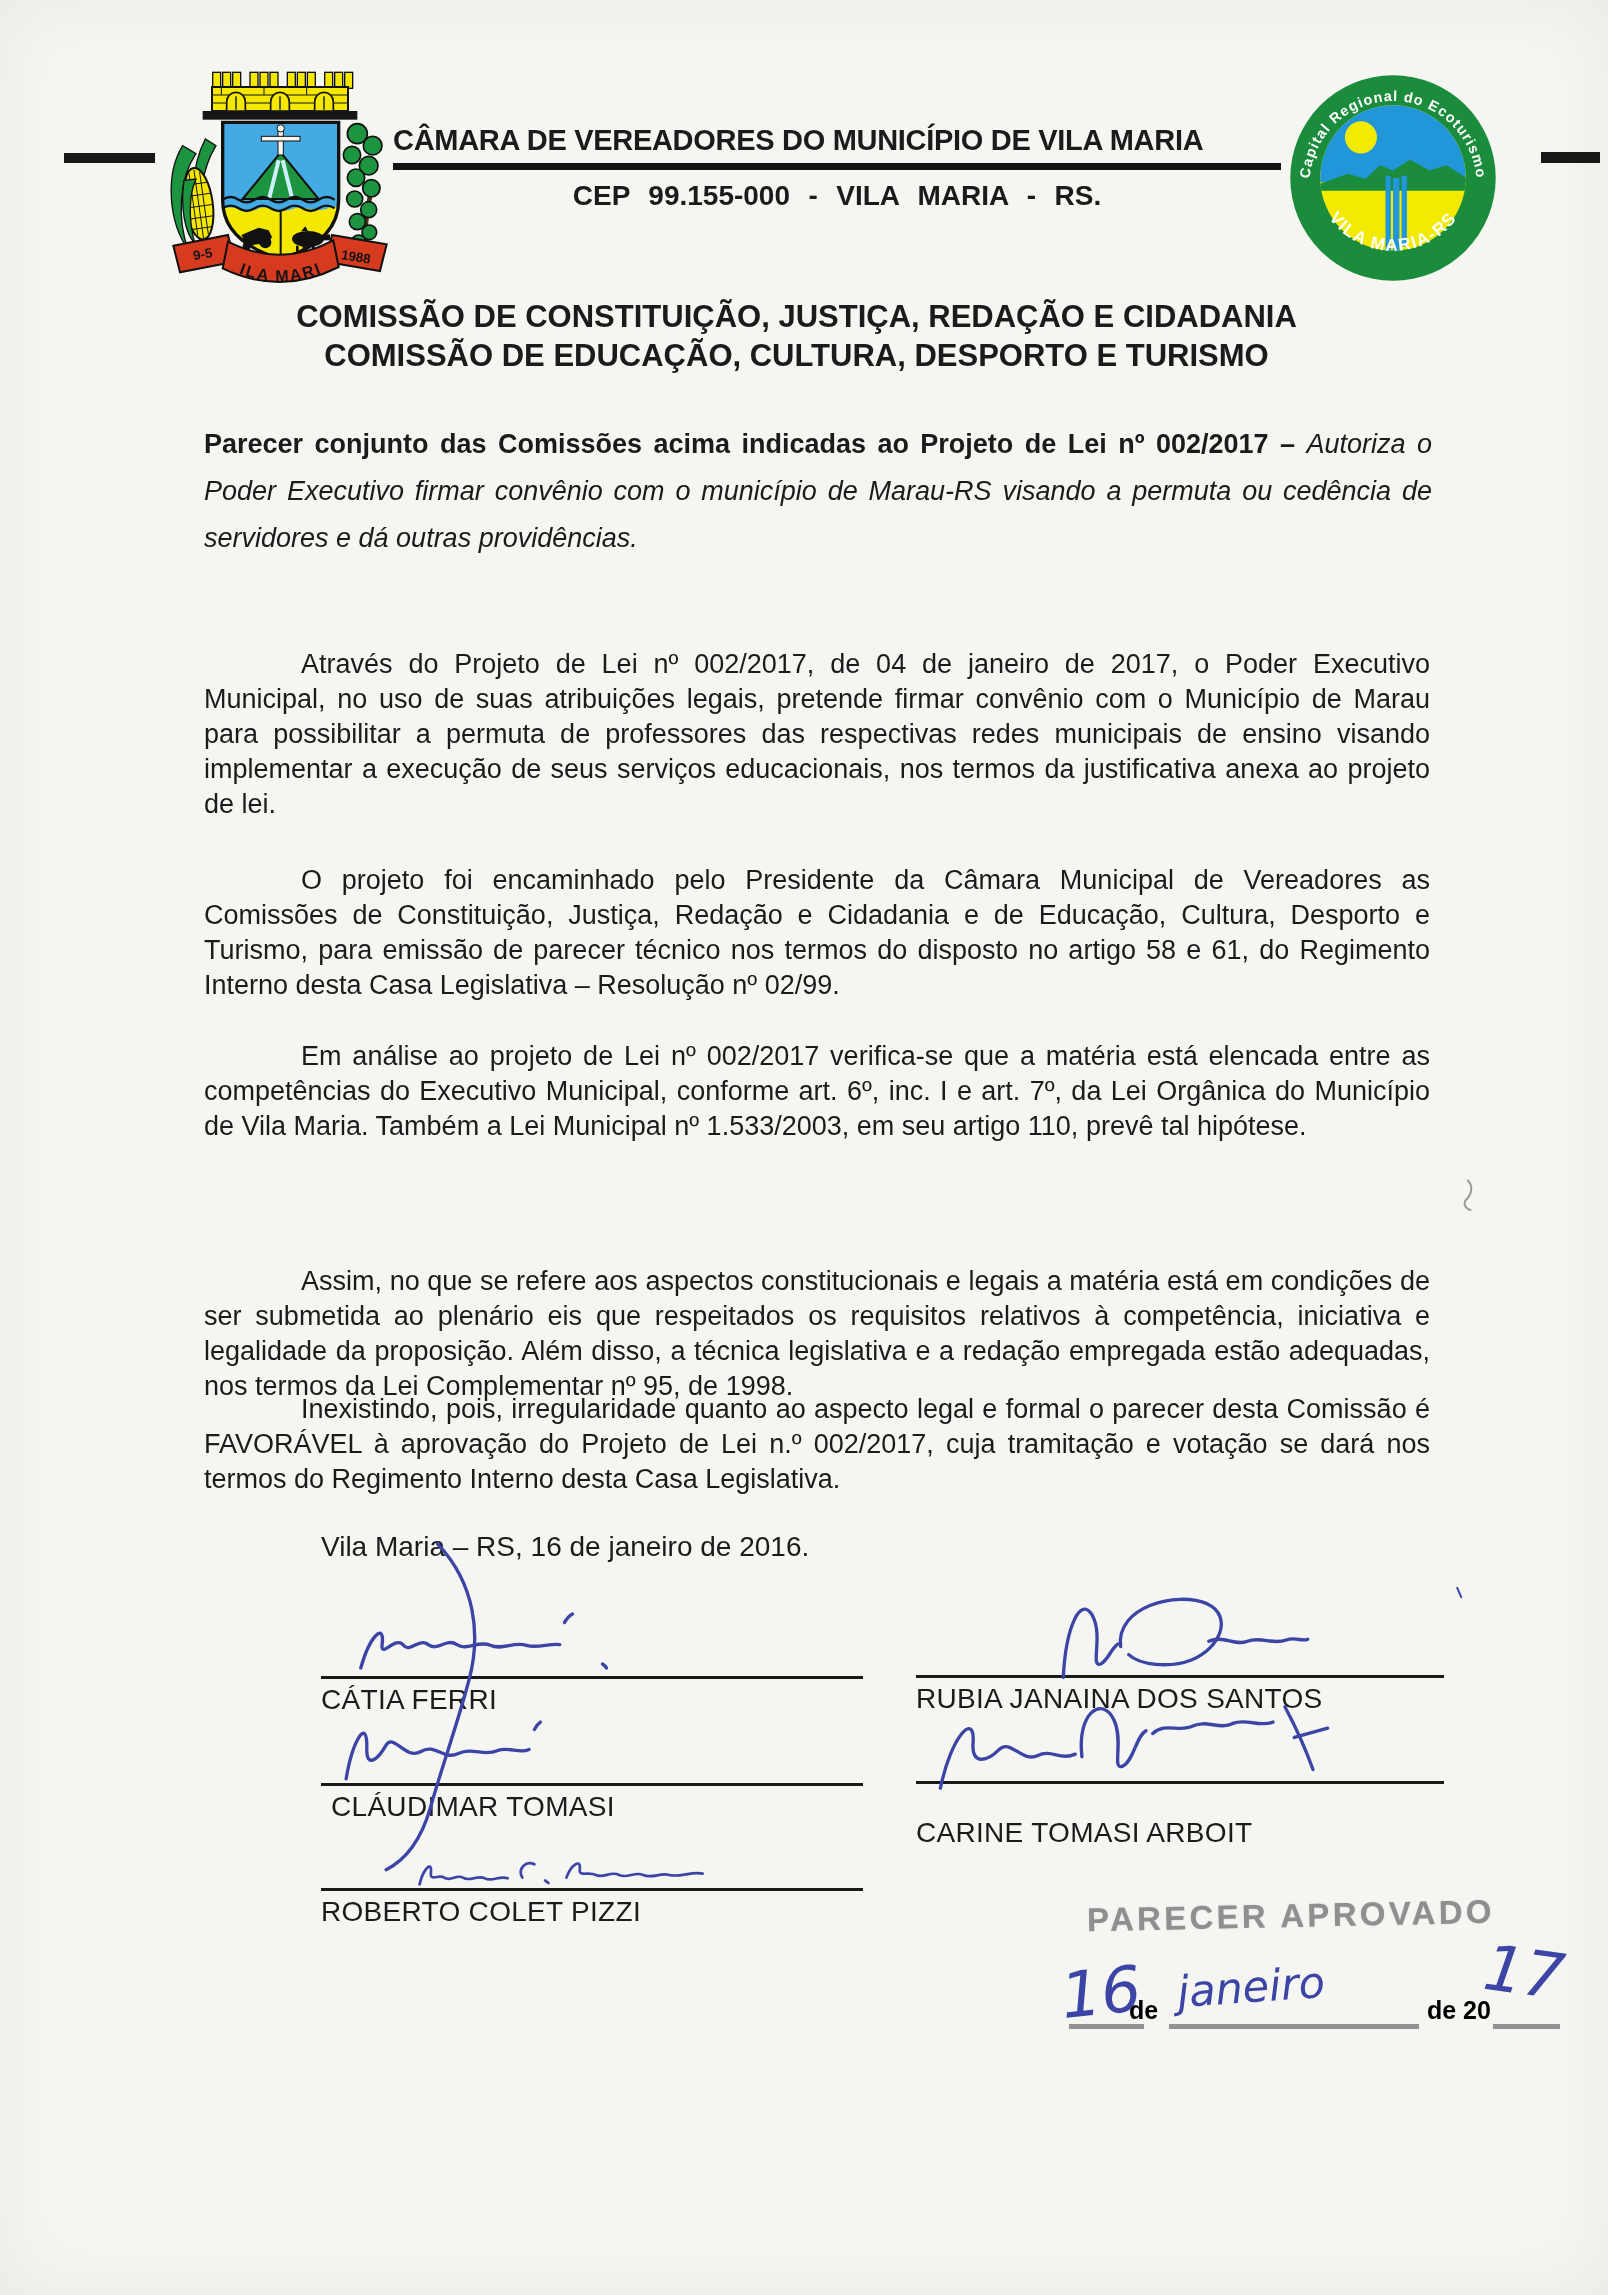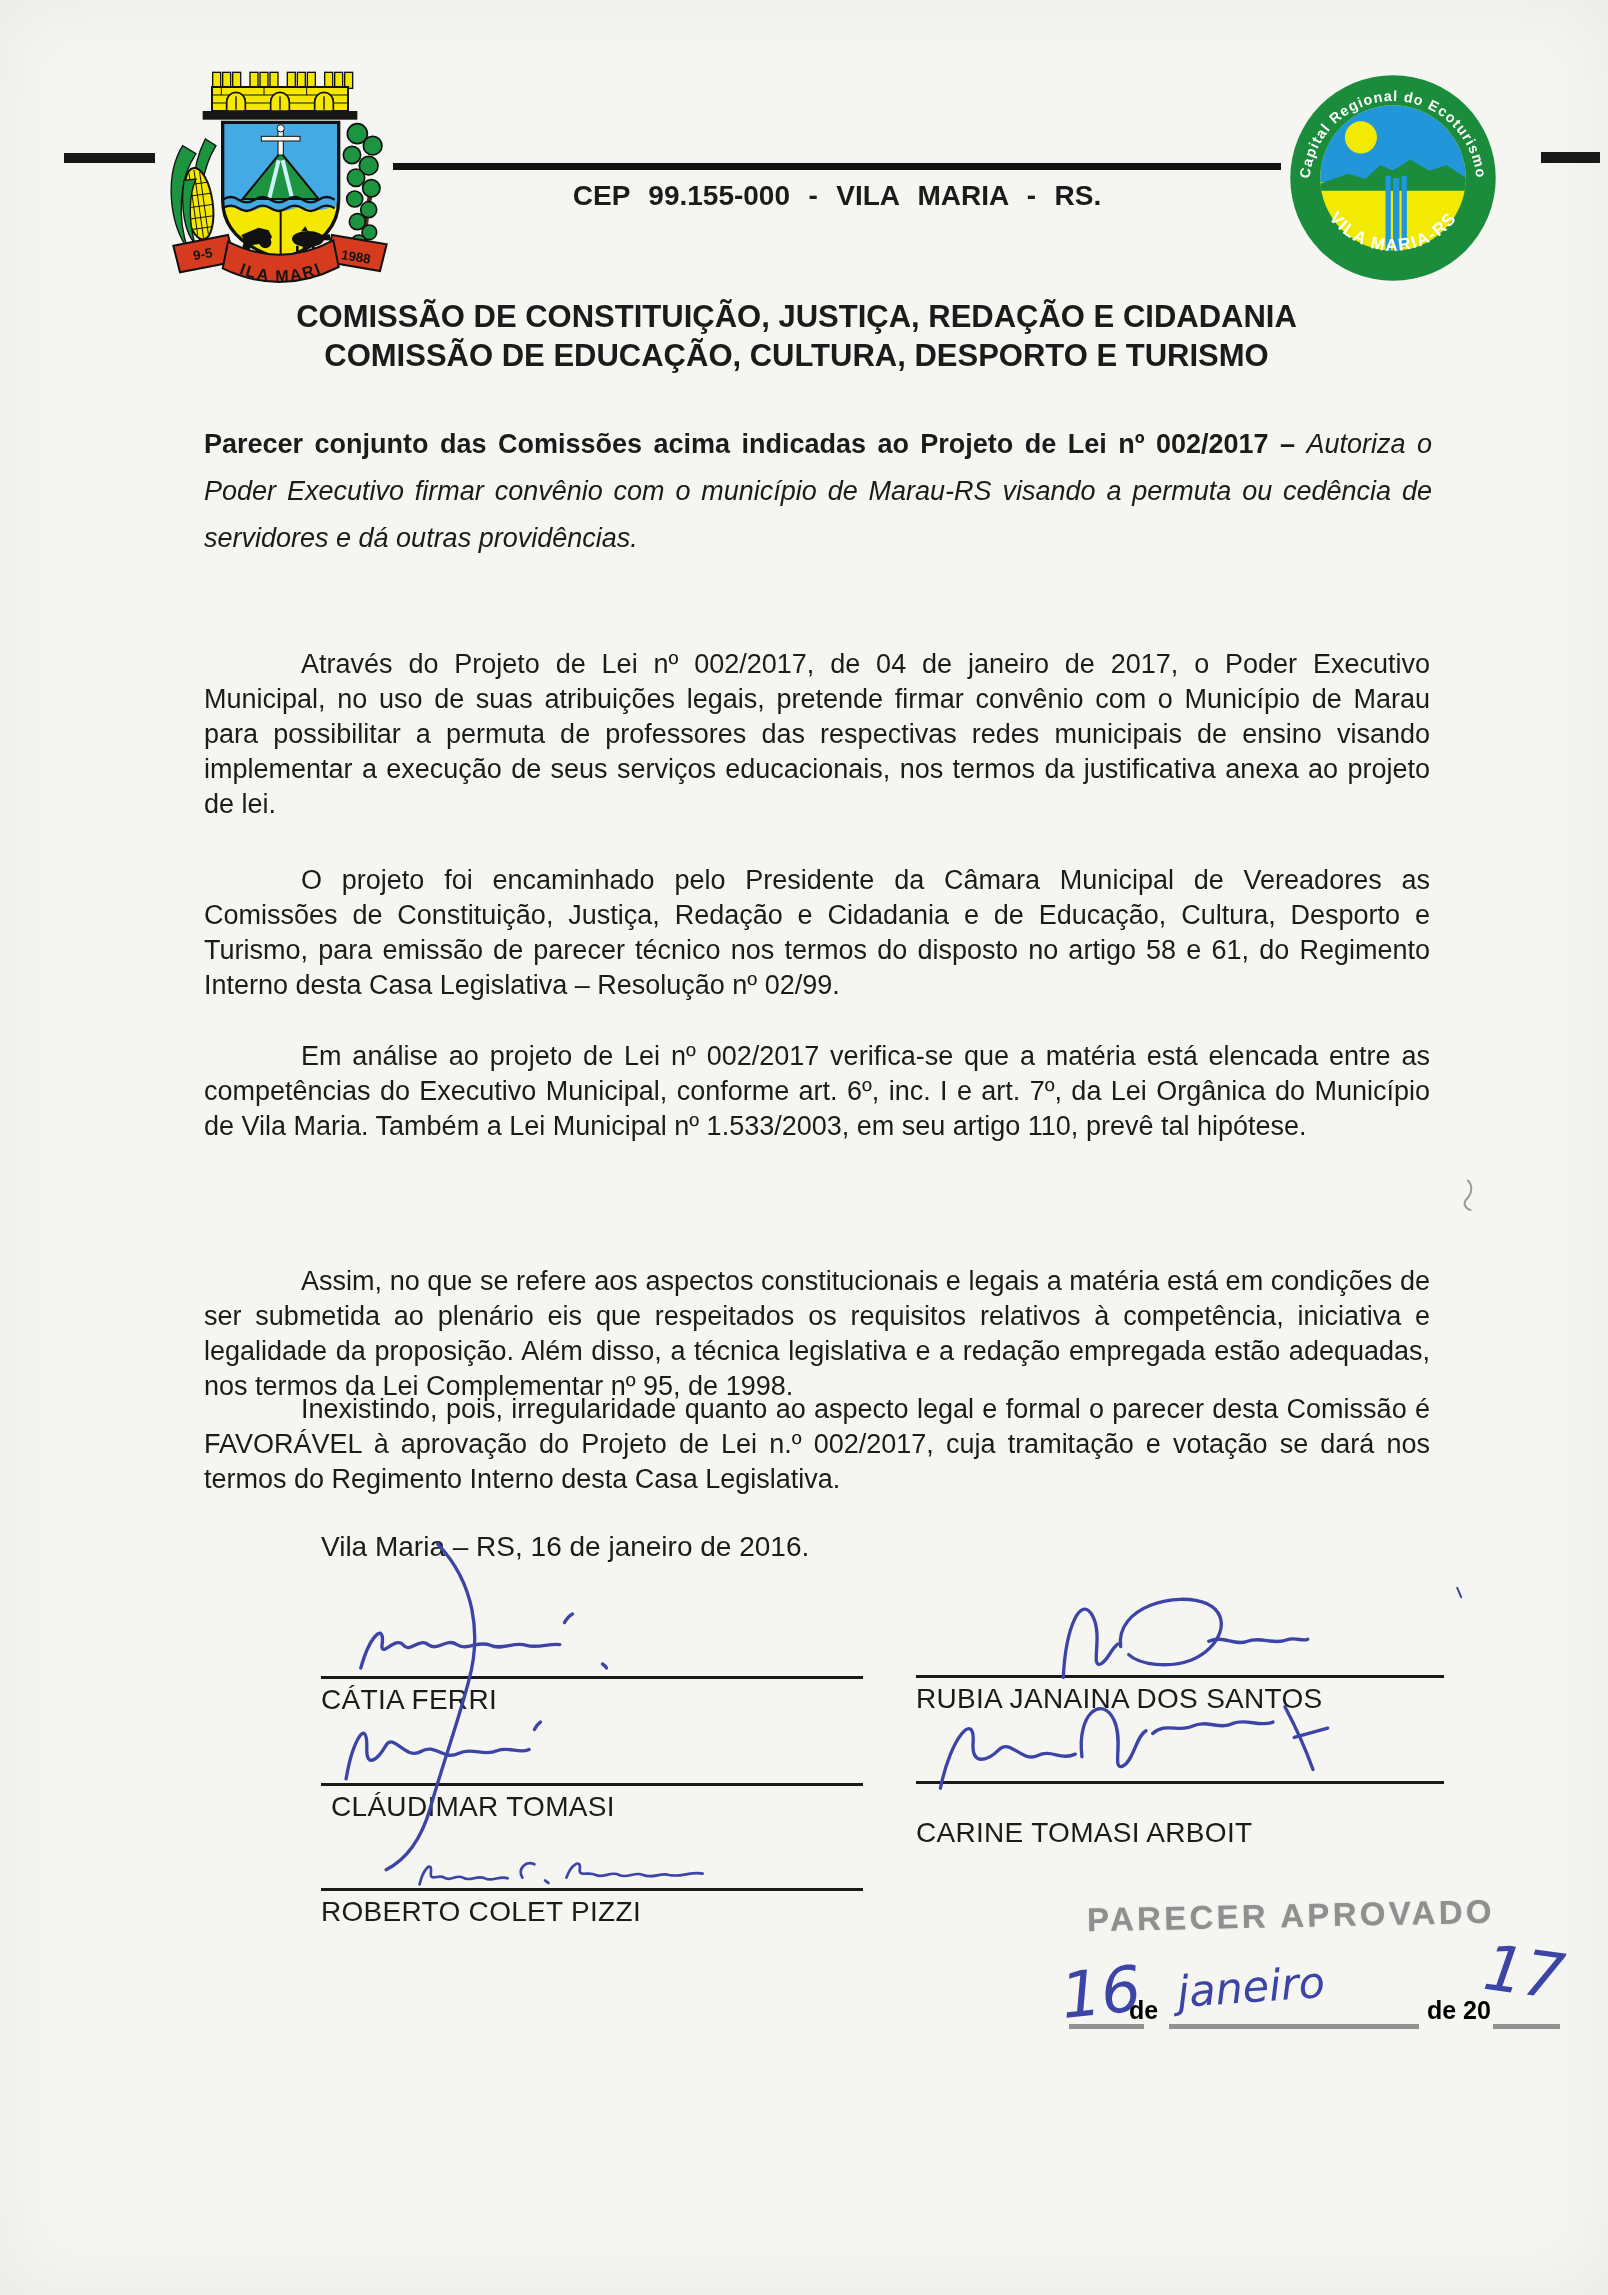--- a/index.html
+++ b/index.html
@@ -154,20 +154,21 @@
           <path id="bannerArc" d="M104 306 Q175 338 248 304"></path>
         </defs>
       <text font-size="24" font-weight="bold" fill="#141414" letter-spacing="3" font-family="Liberation Sans, sans-serif">
         <textPath href="#bannerArc" startOffset="50%" text-anchor="middle">VILA MARIA</textPath>
       </text>
       <text x="45" y="290" font-size="20" font-weight="bold" fill="#141414" transform="rotate(-10 45 290)">9-5</text>
       <text x="265" y="288" font-size="20" font-weight="bold" fill="#141414" transform="rotate(9 265 288)">1988</text>
     </g>
   </svg>
 
+  <div class="org-name">CÂMARA DE VEREADORES DO MUNICÍPIO DE VILA MARIA</div>
   <div class="org-underline"></div>
   <div class="cep-line">CEP 99.155-000 - VILA MARIA - RS.</div>
 
   <svg class="eco" width="214" height="214" viewBox="0 0 200 200">
     <defs>
       <clipPath id="ecoClip">
           <circle cx="100" cy="100" r="68"></circle>
         </clipPath>
       <path id="arcTop" d="M 22 106 A 78 78 0 0 1 178 106"></path>
       <path id="arcBot" d="M 30 118 A 74 74 0 0 0 170 118"></path>

